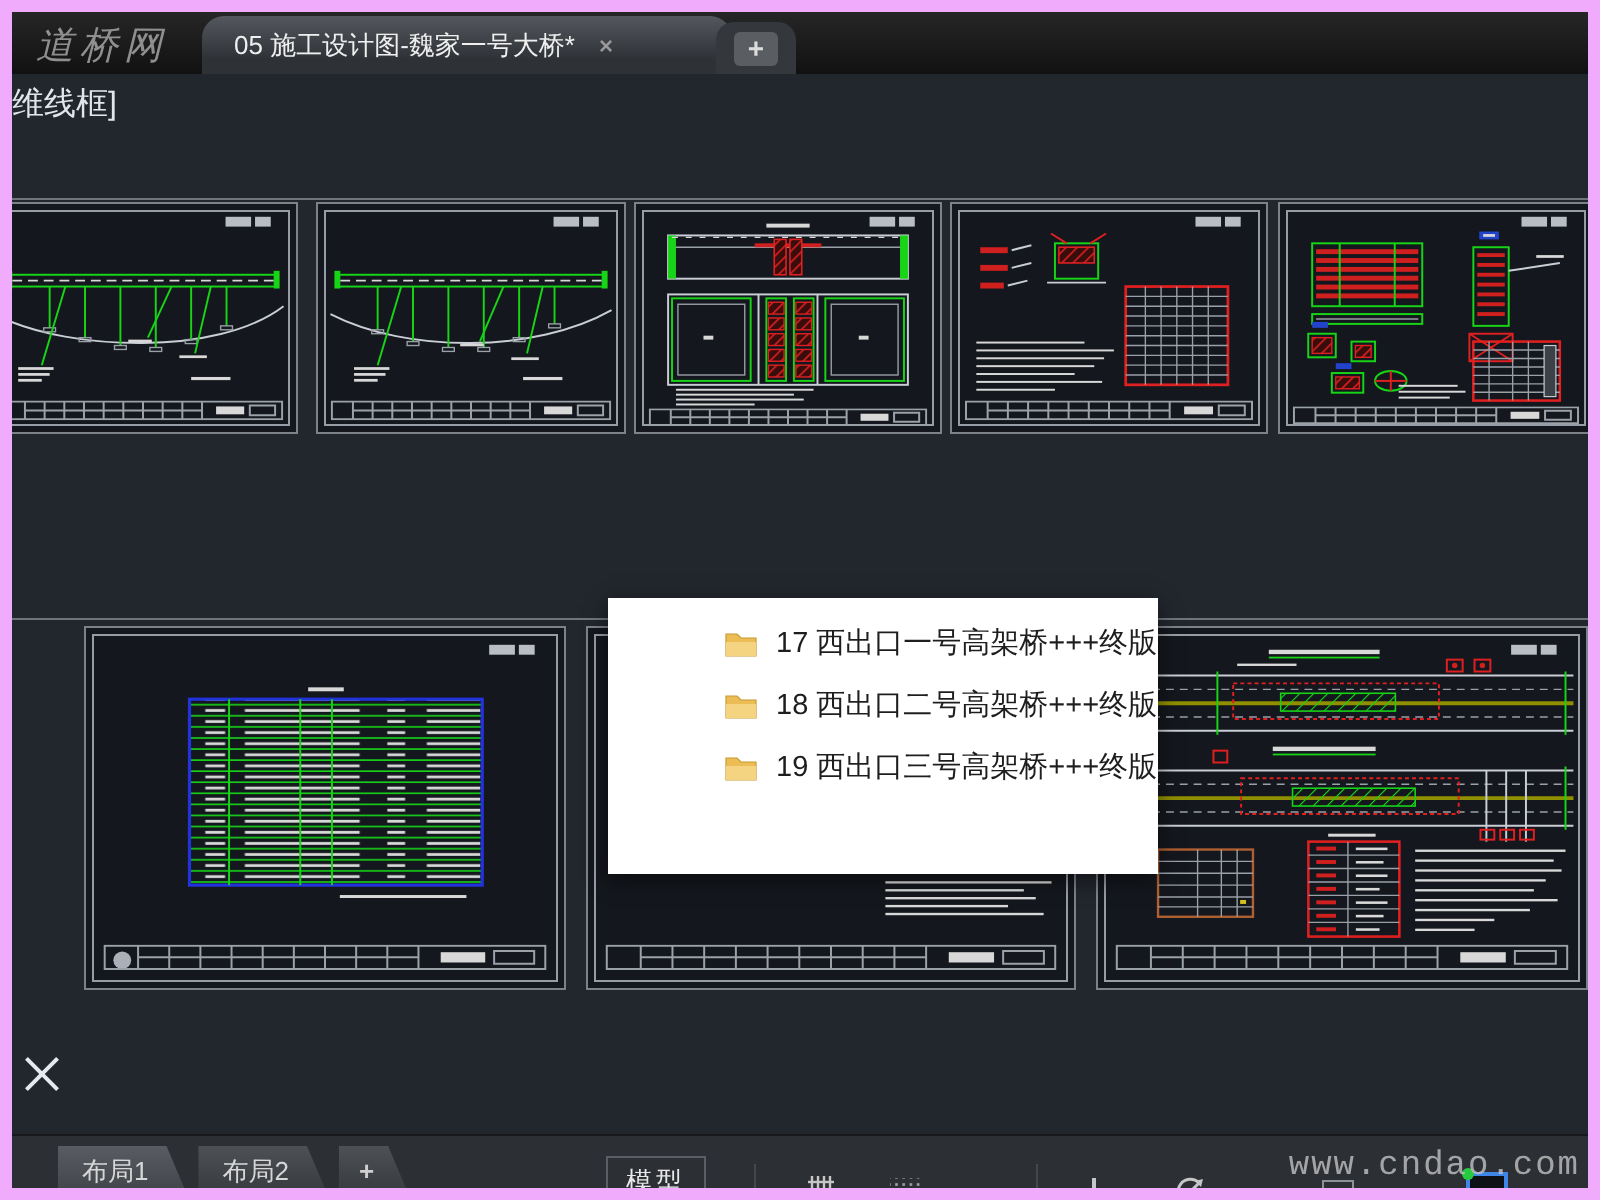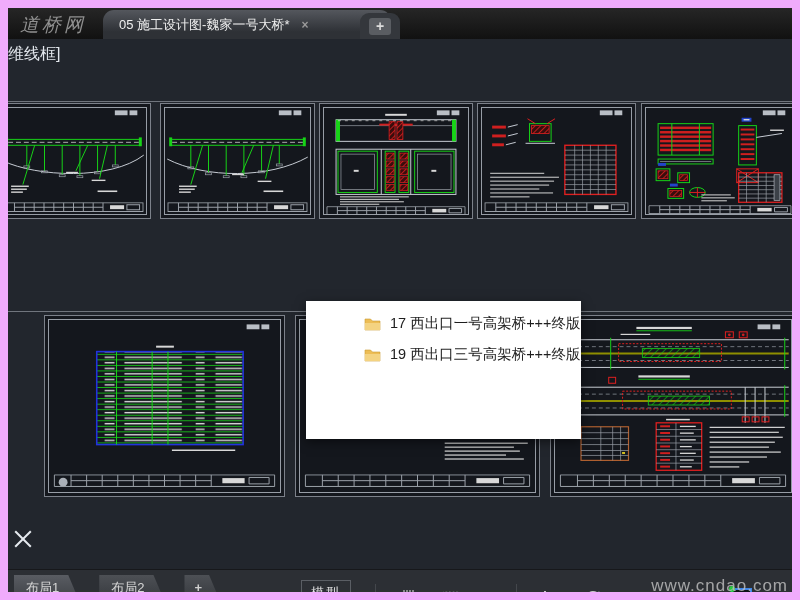--- a/index.html
+++ b/index.html
@@ -1,22 +1,22 @@
 <!DOCTYPE html>
 <html><head>
 <meta charset="utf-8">
 <style>
   html,body{margin:0;padding:0;background:#000;}
-  .screen{position:relative;width:800px;height:600px;box-sizing:border-box;border:8px solid #f0abfc;
+  .screen{position:relative;width:800px;height:600px;box-sizing:border-box;border:6px solid #f0abfc;
           overflow:hidden;background:#22262d;font-family:"Liberation Sans",sans-serif;}
   
   .tabbar{position:absolute;left:0;top:0;right:0;height:31px;background:linear-gradient(#262626,#111);}
   .tb-watermark{position:absolute;left:12px;top:4px;font-family:"Liberation Serif",serif;font-style:italic;
           font-size:19px;color:#8f8f8f;letter-spacing:3px;}
-  .dtab{position:absolute;left:95px;top:2px;width:288px;height:29px;border-radius:11px 11px 0 0;
+  .dtab{position:absolute;left:95px;top:2px;width:265px;height:29px;border-radius:11px 11px 0 0;
           background:linear-gradient(#54575d,#2e3136 75%);display:flex;align-items:center;padding-left:16px;box-sizing:border-box;}
   .dtab .t{color:#efefef;font-size:13px;white-space:nowrap;}
   .dtab .x{color:#9a9a9a;font-size:12px;margin-left:12px;font-weight:bold;}
   .newtab{position:absolute;left:352px;top:5px;width:40px;height:26px;border-radius:9px 9px 0 0;background:#34373c;
           display:flex;align-items:center;justify-content:center;}
   .newtab span{background:#5a5d62;color:#ddd;border-radius:3px;padding:0 7px;font-size:14px;font-weight:bold;line-height:17px;}
   
   .canvas{position:absolute;left:0;top:31px;right:0;bottom:36px;background:#22262d;}
   .vplabel{position:absolute;left:0;top:36px;color:#e2e6ec;font-size:16px;z-index:2;}
   .hline{position:absolute;left:0;right:0;height:1px;background:#70757d;}
@@ -36,35 +36,35 @@
   .pitem{height:31px;display:flex;align-items:center;padding-left:14px;}
   .pitem svg{margin-right:9px;flex:0 0 auto;}
   .pitem span{font-size:14.5px;color:#1e1e1e;white-space:nowrap;}
   
   .xcursor{position:absolute;left:4px;top:520px;width:22px;height:22px;z-index:3;}
   .xcursor::before,.xcursor::after{content:"";position:absolute;left:10px;top:0;width:2px;height:22px;background:#e6eaef;}
   .xcursor::before{transform:rotate(45deg);}
   .xcursor::after{transform:rotate(-45deg);}
   
   .statusbar{position:absolute;left:0;right:0;top:561px;height:36px;background:#2c2f34;border-top:1px solid #17181b;}
-  .ltabs{position:absolute;left:6px;top:5px;display:flex;gap:20px;align-items:center;}
+  .ltabs{position:absolute;left:23px;top:5px;display:flex;gap:5px;align-items:center;}
   .ltab{height:26px;line-height:26px;padding:0 20px 0 12px;font-size:13px;color:#d6d6d6;
         background:linear-gradient(#595c62,#3e4146);clip-path:polygon(0 0,calc(100% - 11px) 0,100% 100%,0 100%);}
   .ltab.alt{background:linear-gradient(#4d5055,#35383d);}
   .ltab.plus{padding:0 18px 0 10px;font-weight:bold;color:#cfcfcf;}
   .sright{position:absolute;right:8px;top:0;height:36px;display:flex;align-items:flex-end;gap:24px;}
   .modelbtn{border:1px solid #5a5e64;color:#e8e8e8;font-size:13px;padding:3px 9px;letter-spacing:2px;}
   .ssep{width:1px;height:22px;background:#44474c;}
   .caret{width:0;height:0;border-left:4px solid transparent;border-right:4px solid transparent;border-top:5px solid #b5b5b5;}
   .ghosticon{width:14px;height:12px;border:1px solid #8d9298;}
   .annicon{position:relative;width:17px;height:14px;border:2px solid #3f86e8;background:#0e1217;}
   .annicon::before{content:"";position:absolute;left:-4px;top:-4px;width:6px;height:6px;border-radius:50%;background:#27c93f;}
   .annicon::after{content:"";position:absolute;left:2px;bottom:2px;width:7px;height:2px;background:#d8d8d8;}
   .bot-watermark{position:absolute;right:4px;top:6px;font-size:17px;color:#c6c6c6;opacity:.78;letter-spacing:1px;
-        pointer-events:none;z-index:6;font-family:Liberation Sans, sans-serif;}
+        pointer-events:none;z-index:6;font-family:Liberation Mono, monospace;}
   .hiddefs{position:absolute;width:0;height:0;}
 </style>
 </head>
 <body>
 
 <div class="screen">
 
   <svg class="hiddefs" aria-hidden="true">
     <defs>
       <pattern id="rh" width="4" height="4" patternUnits="userSpaceOnUse" patternTransform="rotate(45)">
@@ -513,20 +513,27 @@
         <path d="M1,2 h5.5 l2,2 h7.5 v9 h-15 z" fill="#edbd55" stroke="#c99a33" stroke-width="0.6"></path>
         <path d="M1,6 h15 v7 h-15 z" fill="#f4d381"></path>
       </svg>
       <span>17 西出口一号高架桥+++终版</span>
     </div>
     <div class="pitem">
       <svg width="17" height="14" viewBox="0 0 17 14">
         <path d="M1,2 h5.5 l2,2 h7.5 v9 h-15 z" fill="#edbd55" stroke="#c99a33" stroke-width="0.6"></path>
         <path d="M1,6 h15 v7 h-15 z" fill="#f4d381"></path>
       </svg>
+      <span>18 西出口二号高架桥+++终版</span>
+    </div>
+    <div class="pitem">
+      <svg width="17" height="14" viewBox="0 0 17 14">
+        <path d="M1,2 h5.5 l2,2 h7.5 v9 h-15 z" fill="#edbd55" stroke="#c99a33" stroke-width="0.6"></path>
+        <path d="M1,6 h15 v7 h-15 z" fill="#f4d381"></path>
+      </svg>
       <span>19 西出口三号高架桥+++终版</span>
     </div>
   </div>
 
   <div class="xcursor"></div>
 
   <div class="statusbar">
     <div class="ltabs">
       <div class="ltab">布局1</div>
       <div class="ltab alt">布局2</div>

